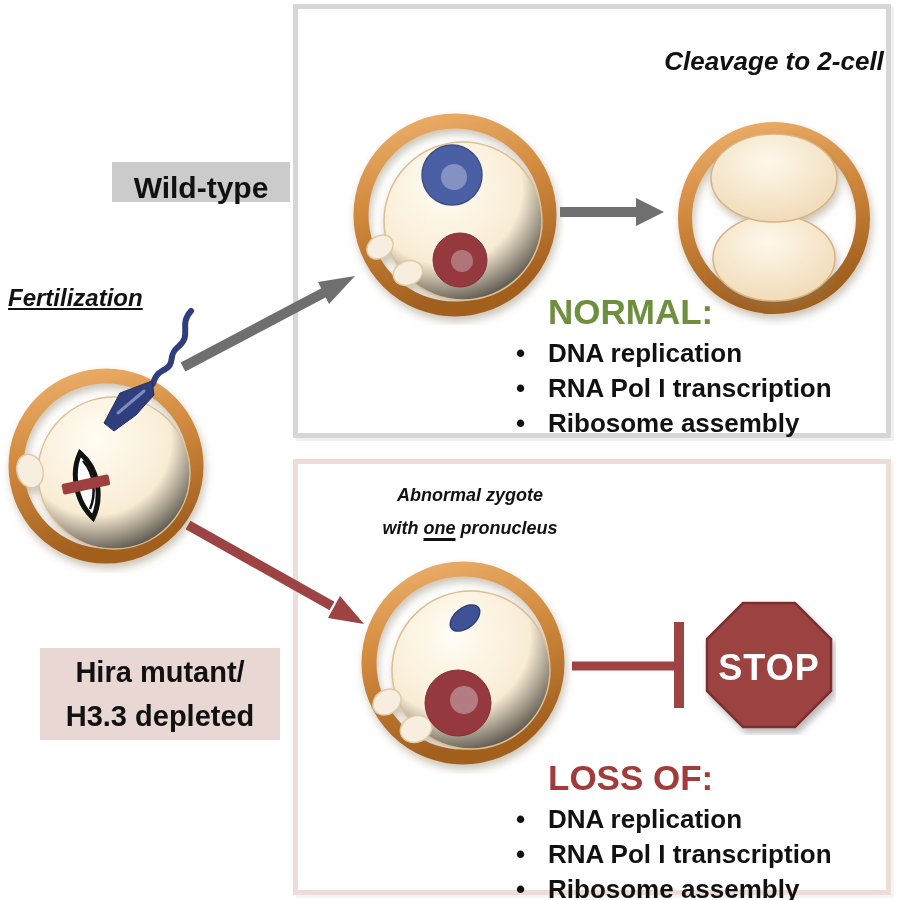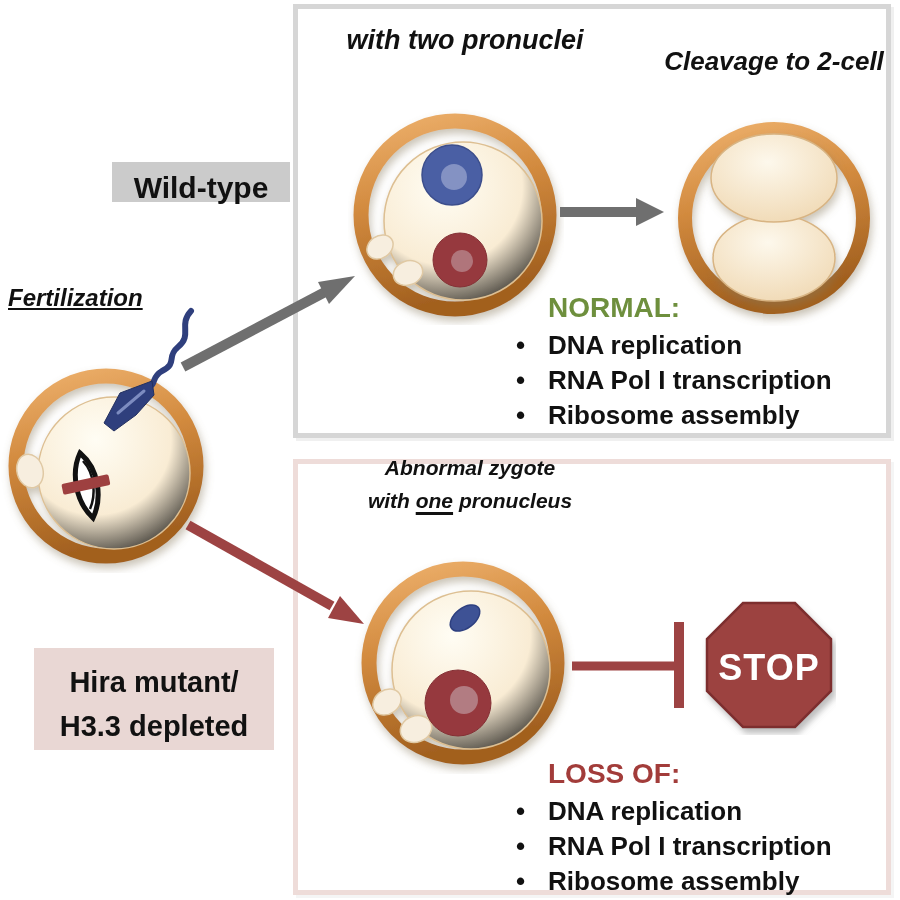--- a/index.html
+++ b/index.html
@@ -15,41 +15,41 @@
   .panel.mutant {
     left:293px; top:459px; width:588px; height:426px;
     border:5px solid #eedcd9; box-shadow:3px 3px 0 rgba(0,0,0,0.04);
   }
   .h-italic {
     position:absolute; font-weight:bold; font-style:italic;
     color:#111; text-align:center; letter-spacing:0;
   }
   #formation-title { left:318px; top:24px; width:294px; font-size:27px; line-height:33px; }
   #cleavage-title  { left:646px; top:46px; width:256px; font-size:26px; }
-  #abnormal-title  { left:318px; top:451px; width:304px; font-size:21px; line-height:33px; }
+  #abnormal-title  { left:318px; top:479px; width:304px; font-size:18px; line-height:33px; }
   #failure-title   { left:640px; top:500px; width:260px; font-size:26px; }
   .u { text-decoration:underline; text-decoration-thickness:3px; text-underline-offset:4px; }
 
   .status { position:absolute; width:390px; }
-  .status .hdr { font-size:28px; font-weight:bold; margin:0 0 4px 44px; }
+  .status .hdr { font-size:35px; font-weight:bold; margin:0 0 4px 44px; }
   .status.normal { left:504px; top:292px; }
   .status.normal .hdr { color:#6e8f3d; }
   .status.loss { left:504px; top:758px; }
   .status.loss .hdr { color:#a23c3a; }
   .status .item { display:flex; font-size:26px; font-weight:bold; line-height:35px; }
   .status .dot { width:44px; padding-left:12px; box-sizing:border-box; }
 
   .tag { position:absolute; font-weight:bold; color:#111; text-align:center; }
   #wildtype-tag {
     left:112px; top:162px; width:178px; height:40px; line-height:52px;
     background:#cbcbcb; font-size:30px;
   }
   #hira-tag {
-    left:34px; top:648px; width:240px; height:90px;
-    background:#e9d7d4; font-size:29px; line-height:44px; padding-top:12px;
+    left:40px; top:648px; width:240px; height:90px;
+    background:#e9d7d4; font-size:29px; line-height:44px; padding-top:2px;
   }
   #fertilization-label {
     position:absolute; left:8px; top:284px;
     font-size:24px; font-weight:bold; font-style:italic;text-decoration:underline;
   }
   svg.abs { position:absolute; display:block; }
 </style>
 </head>
 <body>
 
@@ -78,21 +78,20 @@
       <filter id="softGray" x="-25%" y="-25%" width="150%" height="160%">
         <feDropShadow dx="3" dy="5" stdDeviation="3" flood-color="#777777" flood-opacity="0.5"></feDropShadow>
       </filter>
     </defs>
   </svg>
 
   <div class="panel wild"></div>
   <div class="panel mutant"></div>
 
   <div id="formation-title" class="h-italic">
-    <div>with two pronuclei</div>
   </div>
   <div id="cleavage-title" class="h-italic">Cleavage to 2-cell</div>
 
   <div id="abnormal-title" class="h-italic">
     <div>Abnormal zygote</div>
     <div><span>with </span><span class="u">one</span><span> pronucleus</span></div>
   </div>
 
   <div id="wildtype-tag" class="tag">Wild-type</div>
   <div id="hira-tag" class="tag">

